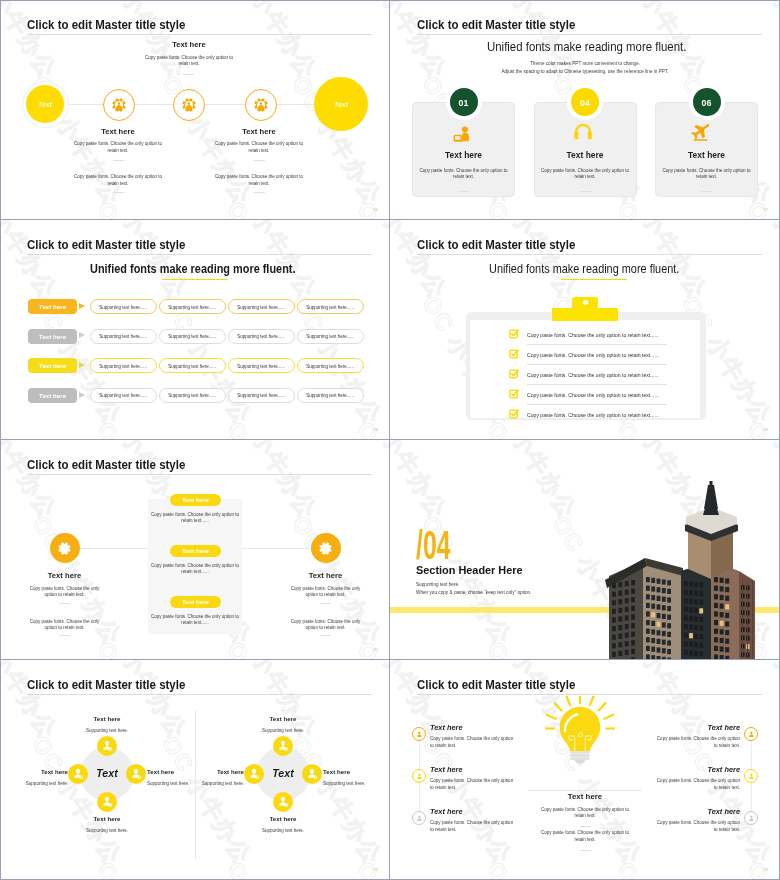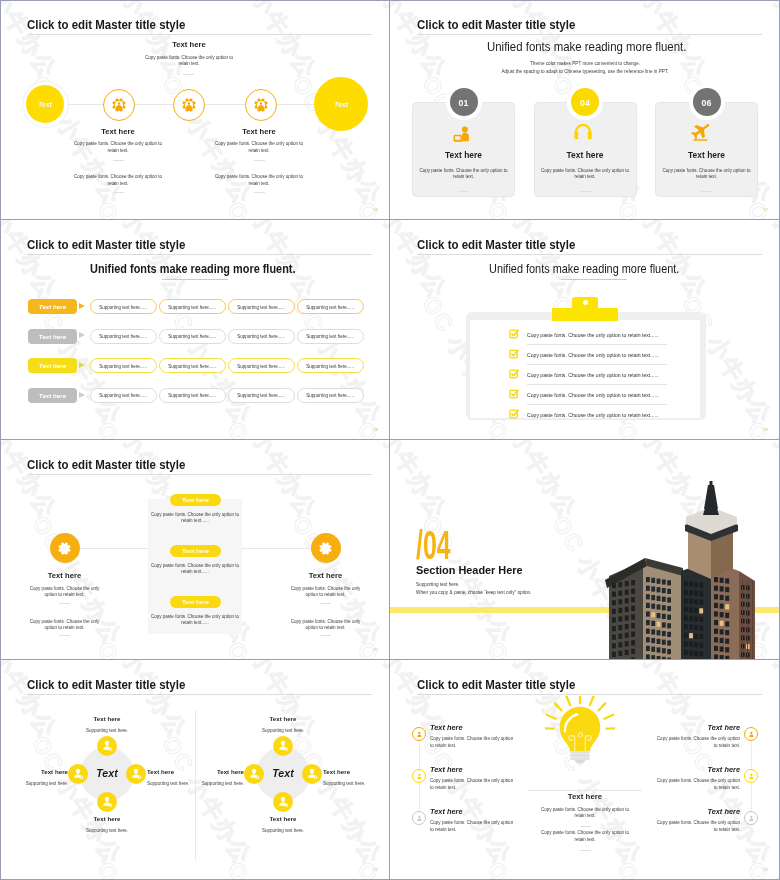--- a/index.html
+++ b/index.html
@@ -23,21 +23,21 @@
   .titlerule{position:absolute;left:27px;top:33.5px;width:345px;height:1px;background:#dcdcdc;}
   .pageno{position:absolute;right:12px;bottom:8px;font-size:4.4px;color:#cfc48f;}
   .ctr{position:absolute;text-align:center;}
   .hd{font-weight:700;color:#1f1f1f;font-size:7.6px;letter-spacing:0.05px;}
   .bd{font-size:4.55px;color:#3d3d3d;line-height:6.6px;}
   .line-h{position:absolute;height:1px;background:#e6e6e6;}
   .minidash{position:absolute;height:1.1px;width:11px;background:#e0e0e0;}
   .subtitle{position:absolute;font-size:13.2px;color:#1d1d1d;white-space:nowrap;transform:scaleX(0.866);transform-origin:left top;}
   .cardsub{position:absolute;font-size:5.3px;color:#3d3d3d;white-space:nowrap;text-align:center;transform:scaleX(0.88);}
   .card{position:absolute;background:#F0F0F0;border-radius:4.5px;border:0.6px solid #e6e6e6;box-sizing:border-box;}
-  .numcircle{position:absolute;width:28px;height:28px;border-radius:50%;background:#737373;
+  .numcircle{position:absolute;width:28px;height:28px;border-radius:50%;background:#14532d;
              display:flex;align-items:center;justify-content:center;color:#fffdf2;font-size:8.8px;font-weight:700;
              box-shadow:0 0 0 4.2px #fff;padding-top:2px;box-sizing:border-box;}
   .subtitle2{position:absolute;font-size:12.2px;font-weight:700;color:#1a1a1a;white-space:nowrap;transform:scaleX(0.895);transform-origin:left top;}
   .ulbar{position:absolute;height:1.3px;background:#FFD700;}
   .rowlabel{position:absolute;width:49px;height:15px;border-radius:4px;display:flex;align-items:center;justify-content:center;
             font-style:italic;font-weight:700;font-size:6.2px;color:#fff;}
   .rowarrow{position:absolute;width:0;height:0;border-top:3.6px solid transparent;border-bottom:3.6px solid transparent;}
   .pill{position:absolute;height:15px;border-radius:7.5px;box-sizing:border-box;background:#fff;
         display:flex;align-items:center;justify-content:center;font-size:5.1px;color:#333;}
   svg{display:block;}

